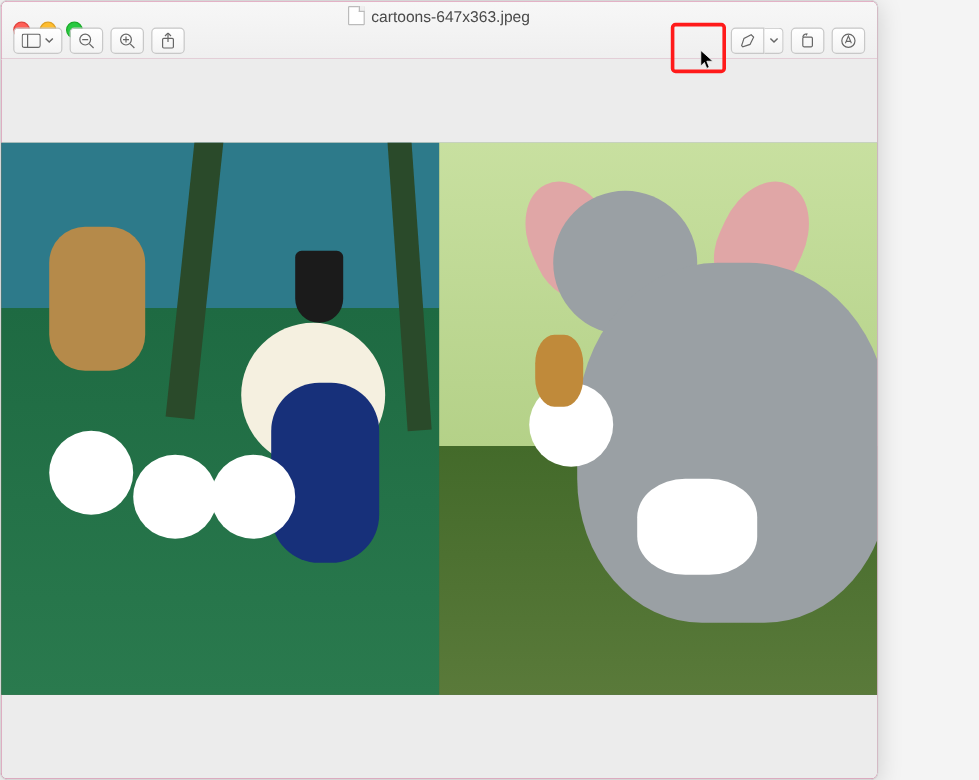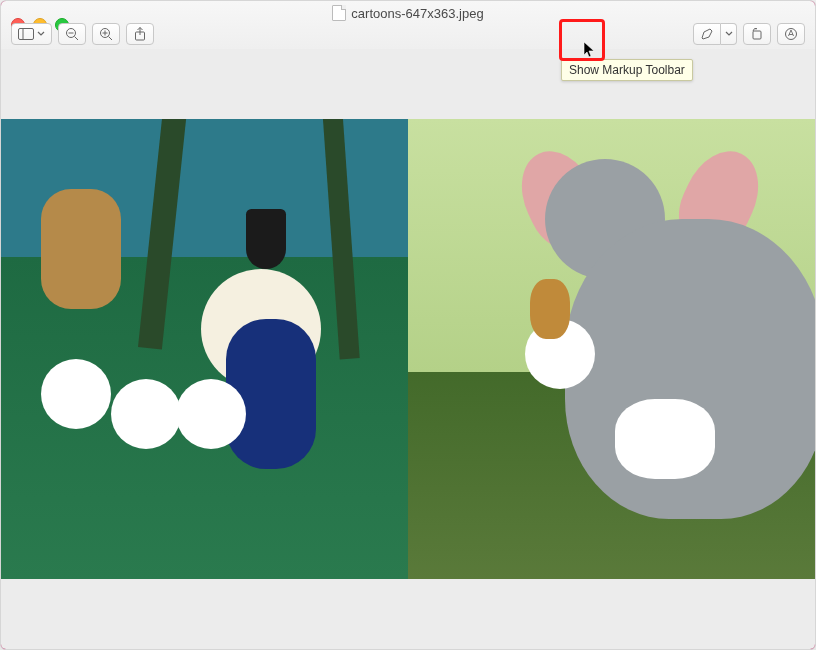--- a/index.html
+++ b/index.html
@@ -1,17 +1,17 @@
 <!DOCTYPE html>
 <html><head>
 <meta charset="utf-8">
 <style>
   html,body{margin:0;padding:0;font-family:-apple-system,BlinkMacSystemFont,"Helvetica Neue",Arial,sans-serif;}
   body{background:#f4f4f4;}
-  .window{width:816px;height:650px;background:#be185d;border:1px solid #d6d6d6;border-radius:6px;box-shadow:0 4px 20px rgba(0,0,0,0.15);position:relative;overflow:hidden;box-sizing:border-box;text-decoration:underline;}
+  .window{width:732px;height:650px;background:#be185d;border:1px solid #d6d6d6;border-radius:6px;box-shadow:0 4px 20px rgba(0,0,0,0.15);position:relative;overflow:hidden;box-sizing:border-box;text-decoration:underline;}
   .titlebar{height:48px;background:linear-gradient(#f7f7f7,#efefef);border-bottom:1px solid #d0d0d0;display:flex;align-items:center;padding:0 10px;gap:8px;position:relative;}
   .traffic{display:flex;gap:8px;margin-right:6px;}
   .traffic span{width:12px;height:12px;border-radius:50%;display:block;}
   .tl-close{background:#ff5f57;border:1px solid #e0443e;}
   .tl-min{background:#ffbd2e;border:1px solid #dea123;}
   .tl-max{background:#28c940;border:1px solid #1aab29;}
   .title-center{position:absolute;left:0;right:0;top:4px;text-align:center;font-size:13px;color:#4a4a4a;pointer-events:none;display:flex;justify-content:center;align-items:center;gap:5px;}
   .file-icon{width:12px;height:14px;background:#fff;border:1px solid #bbb;border-radius:1px;position:relative;display:inline-block;}
   .file-icon:before{content:"";position:absolute;right:-1px;top:-1px;width:4px;height:4px;background:#efefef;border-left:1px solid #bbb;border-bottom:1px solid #bbb;}
   .toolbar-row{position:absolute;left:10px;right:10px;bottom:4px;display:flex;align-items:center;}
@@ -138,23 +138,20 @@
   </div>
 
   <div class="highlight-box"></div>
 
   <div class="cursor">
     <svg width="14" height="18" viewBox="0 0 14 18">
         <path d="M1 1l0 13 3-3 2 5 2-1-2-5 5 0z" fill="#000" stroke="#fff" stroke-width="0.6"></path>
       </svg>
   </div>
 
-  <div class="tooltip">
-    <span>Show Markup Toolbar</span>
-  </div>
 
   <div class="content">
     <div class="image-area">
       <div class="half left">
         <div class="palm1"></div>
           <div class="palm2"></div>
         <div class="blob b7"></div>
         <div class="blob b5"></div>
         <div class="blob b1"></div>
         <div class="blob b6"></div>

